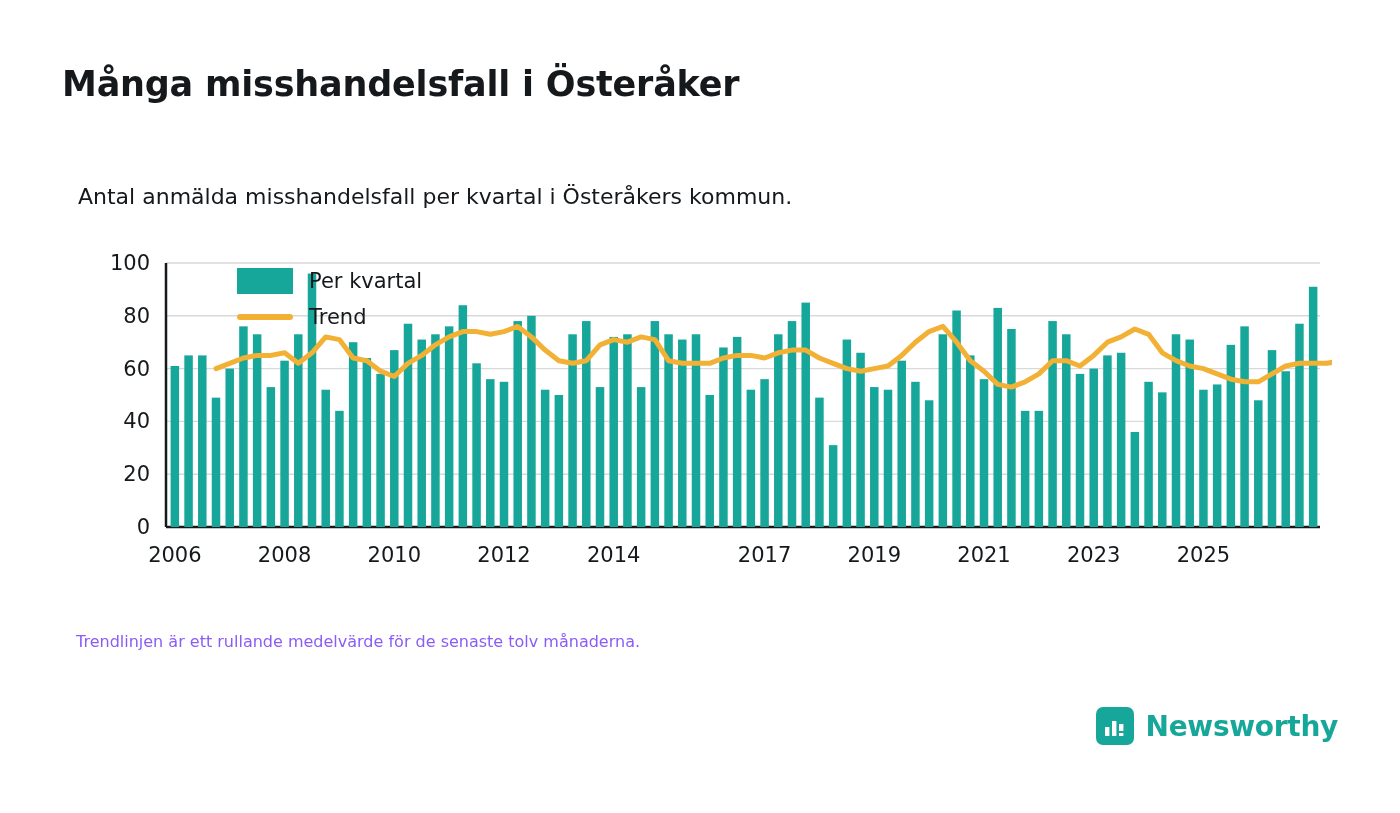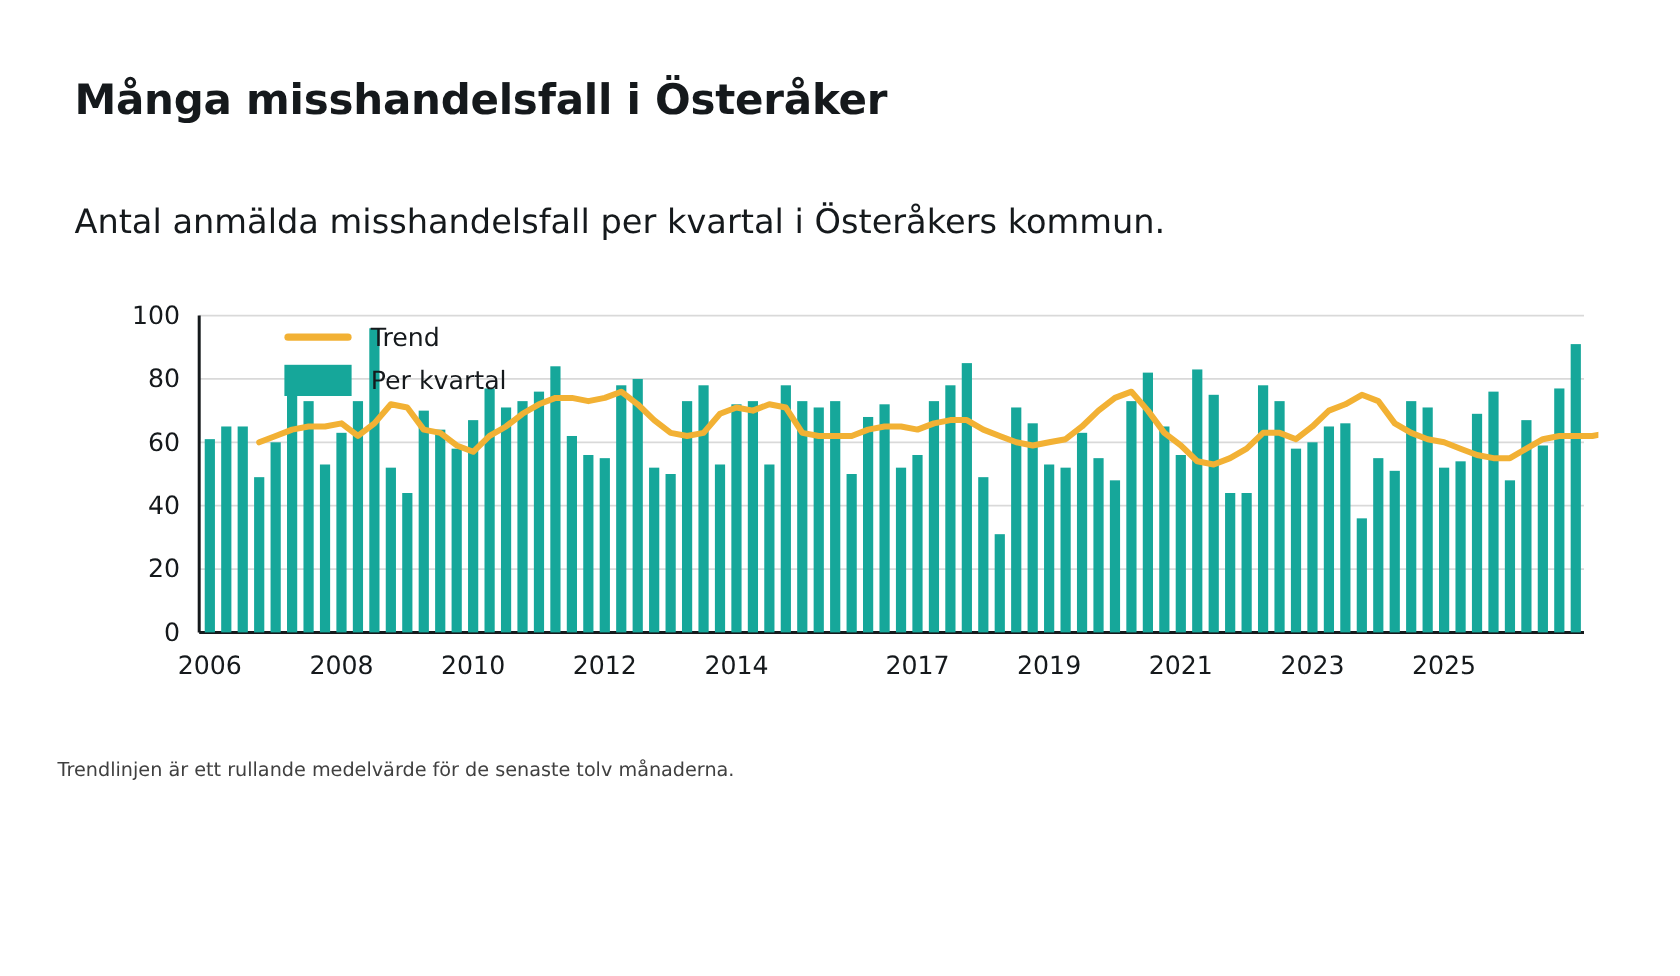--- a/index.html
+++ b/index.html
@@ -29,31 +29,31 @@
     font-size: 35px;
     font-weight: bold;
     letter-spacing: -0.2px;
     color: #15191c;
     margin: 0;
   }
   .subtitle {
     position: absolute;
     left: 62px;
     top: 168px;
-    font-size: 28px;
+    font-size: 22px;
     font-weight: normal;
     color: #15191c;
-    margin: 0;
+    margin: 16px;
   }
   .footnote {
     position: absolute;
-    left: 48px;
+    left: 76px;
     top: 632px;
     font-size: 16px;
-    color: #404040;
+    color: #8b5cf6;
   }
   .chart-area {
     position: absolute;
     left: 62px;
     top: 245px;
     width: 1270px;
     height: 345px;
   }
   .plot-wrap {
     position: absolute;
@@ -233,26 +233,37 @@
           <text x="702.5714285714286" y="317" text-anchor="middle" font-size="21" fill="#15191c" font-family="&quot;DejaVu Sans&quot;, &quot;Liberation Sans&quot;, sans-serif">2017</text>
           <text x="812.2857142857143" y="317" text-anchor="middle" font-size="21" fill="#15191c" font-family="&quot;DejaVu Sans&quot;, &quot;Liberation Sans&quot;, sans-serif">2019</text>
           <text x="922" y="317" text-anchor="middle" font-size="21" fill="#15191c" font-family="&quot;DejaVu Sans&quot;, &quot;Liberation Sans&quot;, sans-serif">2021</text>
           <text x="1031.7142857142856" y="317" text-anchor="middle" font-size="21" fill="#15191c" font-family="&quot;DejaVu Sans&quot;, &quot;Liberation Sans&quot;, sans-serif">2023</text>
           <text x="1141.4285714285713" y="317" text-anchor="middle" font-size="21" fill="#15191c" font-family="&quot;DejaVu Sans&quot;, &quot;Liberation Sans&quot;, sans-serif">2025</text>
         </svg>
     </div>
 
     <div class="legend">
       <div class="legend-row">
+        <span class="legend-swatch-bar"></span>
+        <span class="legend-label">Per kvartal</span>
+      </div>
+      <div class="legend-row">
         <span class="legend-swatch-line"></span>
         <span class="legend-label">Trend</span>
       </div>
-      <div class="legend-row">
-        <span class="legend-swatch-bar"></span>
-        <span class="legend-label">Per kvartal</span>
-      </div>
     </div>
   </div>
 
   <div class="footnote">Trendlinjen är ett rullande medelvärde för de senaste tolv månaderna.</div>
 
+  <div class="brand">
+    <span class="brand-mark">
+      <svg width="38" height="38" viewBox="0 0 38 38" aria-hidden="true">
+        <rect x="9" y="20" width="4.4" height="9" fill="#ffffff"></rect>
+        <rect x="16" y="14" width="4.4" height="15" fill="#ffffff"></rect>
+        <rect x="23" y="17" width="4.4" height="7" fill="#ffffff"></rect>
+        <rect x="23" y="26" width="4.4" height="3" fill="#ffffff"></rect>
+      </svg>
+    </span>
+    <span class="brand-name">Newsworthy</span>
+  </div>
 
 </div>
 
 </body></html>

